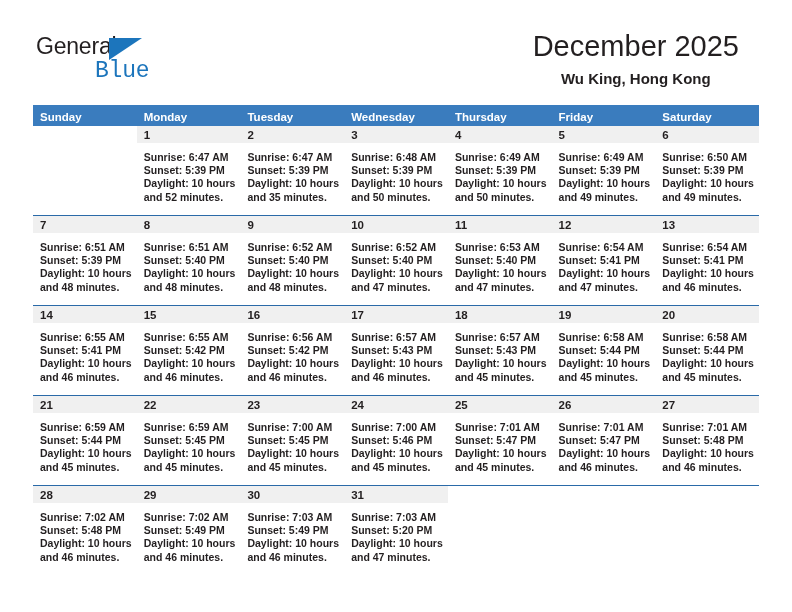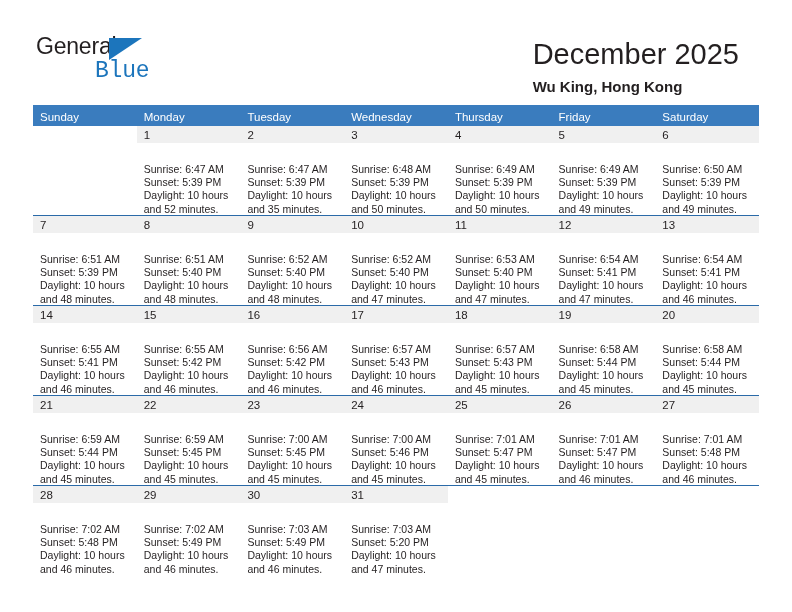--- a/index.html
+++ b/index.html
@@ -64,22 +64,22 @@
     font-size: 23px;
     color: #1c75bc;
     letter-spacing: -0.2px;
     line-height: 28px;
     font-family: Liberation Mono, monospace;
   }
 
   .title-block {
     position: absolute;
     right: 0;
-    top: 8px;
-    text-align: left;
+    top: 0;
+    text-align: center;
   }
   .cal-title {
     font-size: 29px;
     font-weight: normal;
     color: #231f20;
     line-height: 36px;
     white-space: nowrap;
   }
   .cal-subtitle {
     font-size: 15px;
@@ -89,20 +89,21 @@
     margin-top: 4px;
     white-space: nowrap;
   }
 
   
   .calendar {
     position: absolute;
     left: 33px;
     top: 105px;
     width: 726px;
+    font-weight: bold;
   }
 
   .weekday-row {
     display: flex;
     width: 100%;
     background: #3a7cbe;
   }
   .weekday {
     flex: 1 1 0;
     box-sizing: border-box;
@@ -143,21 +144,21 @@
     line-height: 16px;
   }
   .day-cell.empty .day-number-strip {
     background: #ffffff;
   }
   .day-cell.empty-nohdr .day-number-strip {
     background: #ffffff;
   }
 
   .day-body {
-    padding: 20px 5px 0 7px;
+    padding: 8px 5px 0 7px;
     font-size: 10.5px;
     line-height: 13.2px;
     color: #231f20;
   }
   .day-body div {
     white-space: nowrap;
   }
   .day-body .daylight-line {
     white-space: normal;
   }

